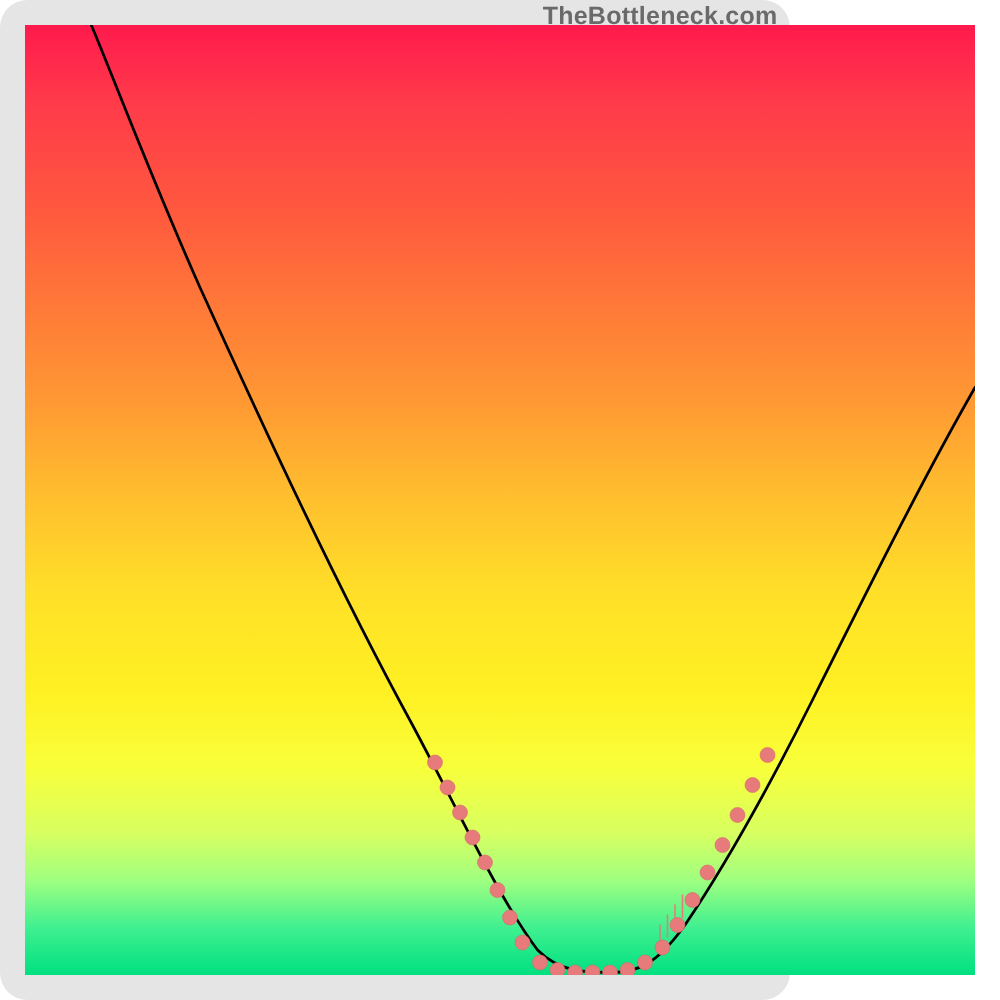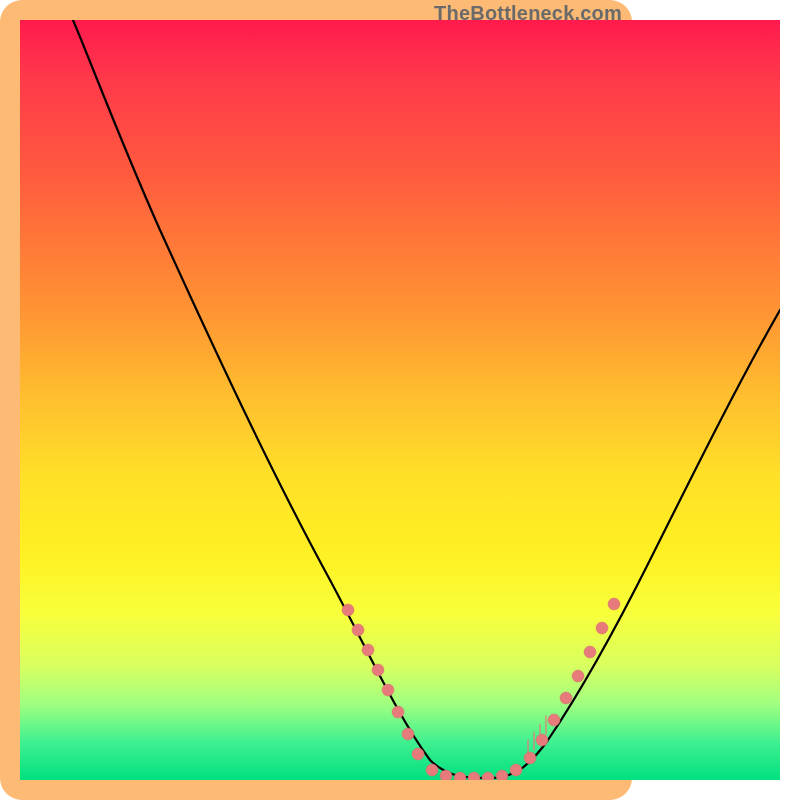--- a/index.html
+++ b/index.html
@@ -1,21 +1,21 @@
 <!DOCTYPE html>
 <html><head>
 <meta charset="utf-8">
 <style>
   * { margin: 0; padding: 0; box-sizing: border-box; }
   html, body { width: 800px; height: 800px; overflow: hidden; background: #fff; }
   .frame {
     position: relative;
     width: 632px;
     height: 800px;
-    background: #fdba74;
+    background: #e5e5e5;
     border-radius: 22px;
   }
   .plot {
     position: absolute;
     left: 20px;
     top: 20px;
     width: 760px;
     height: 760px;
     overflow: hidden;
   }

